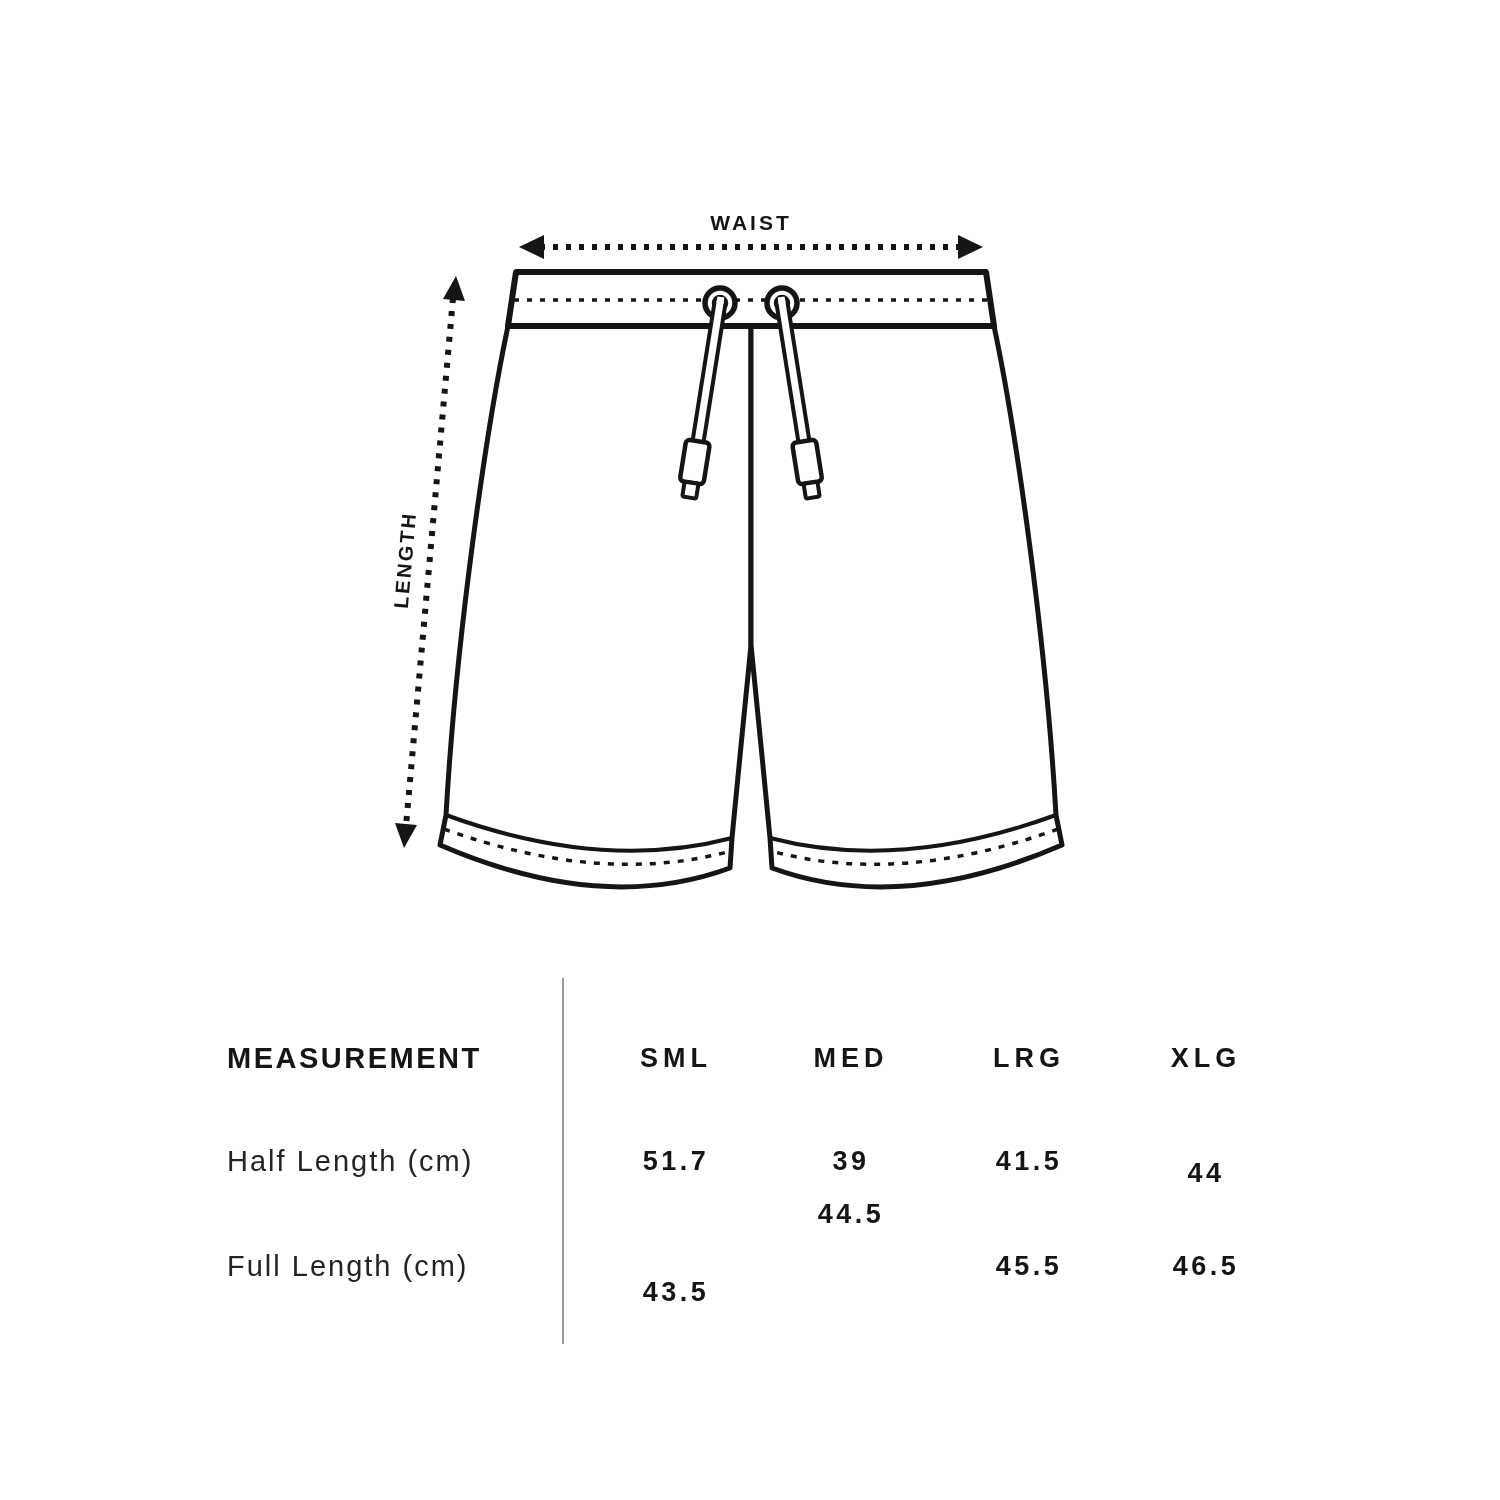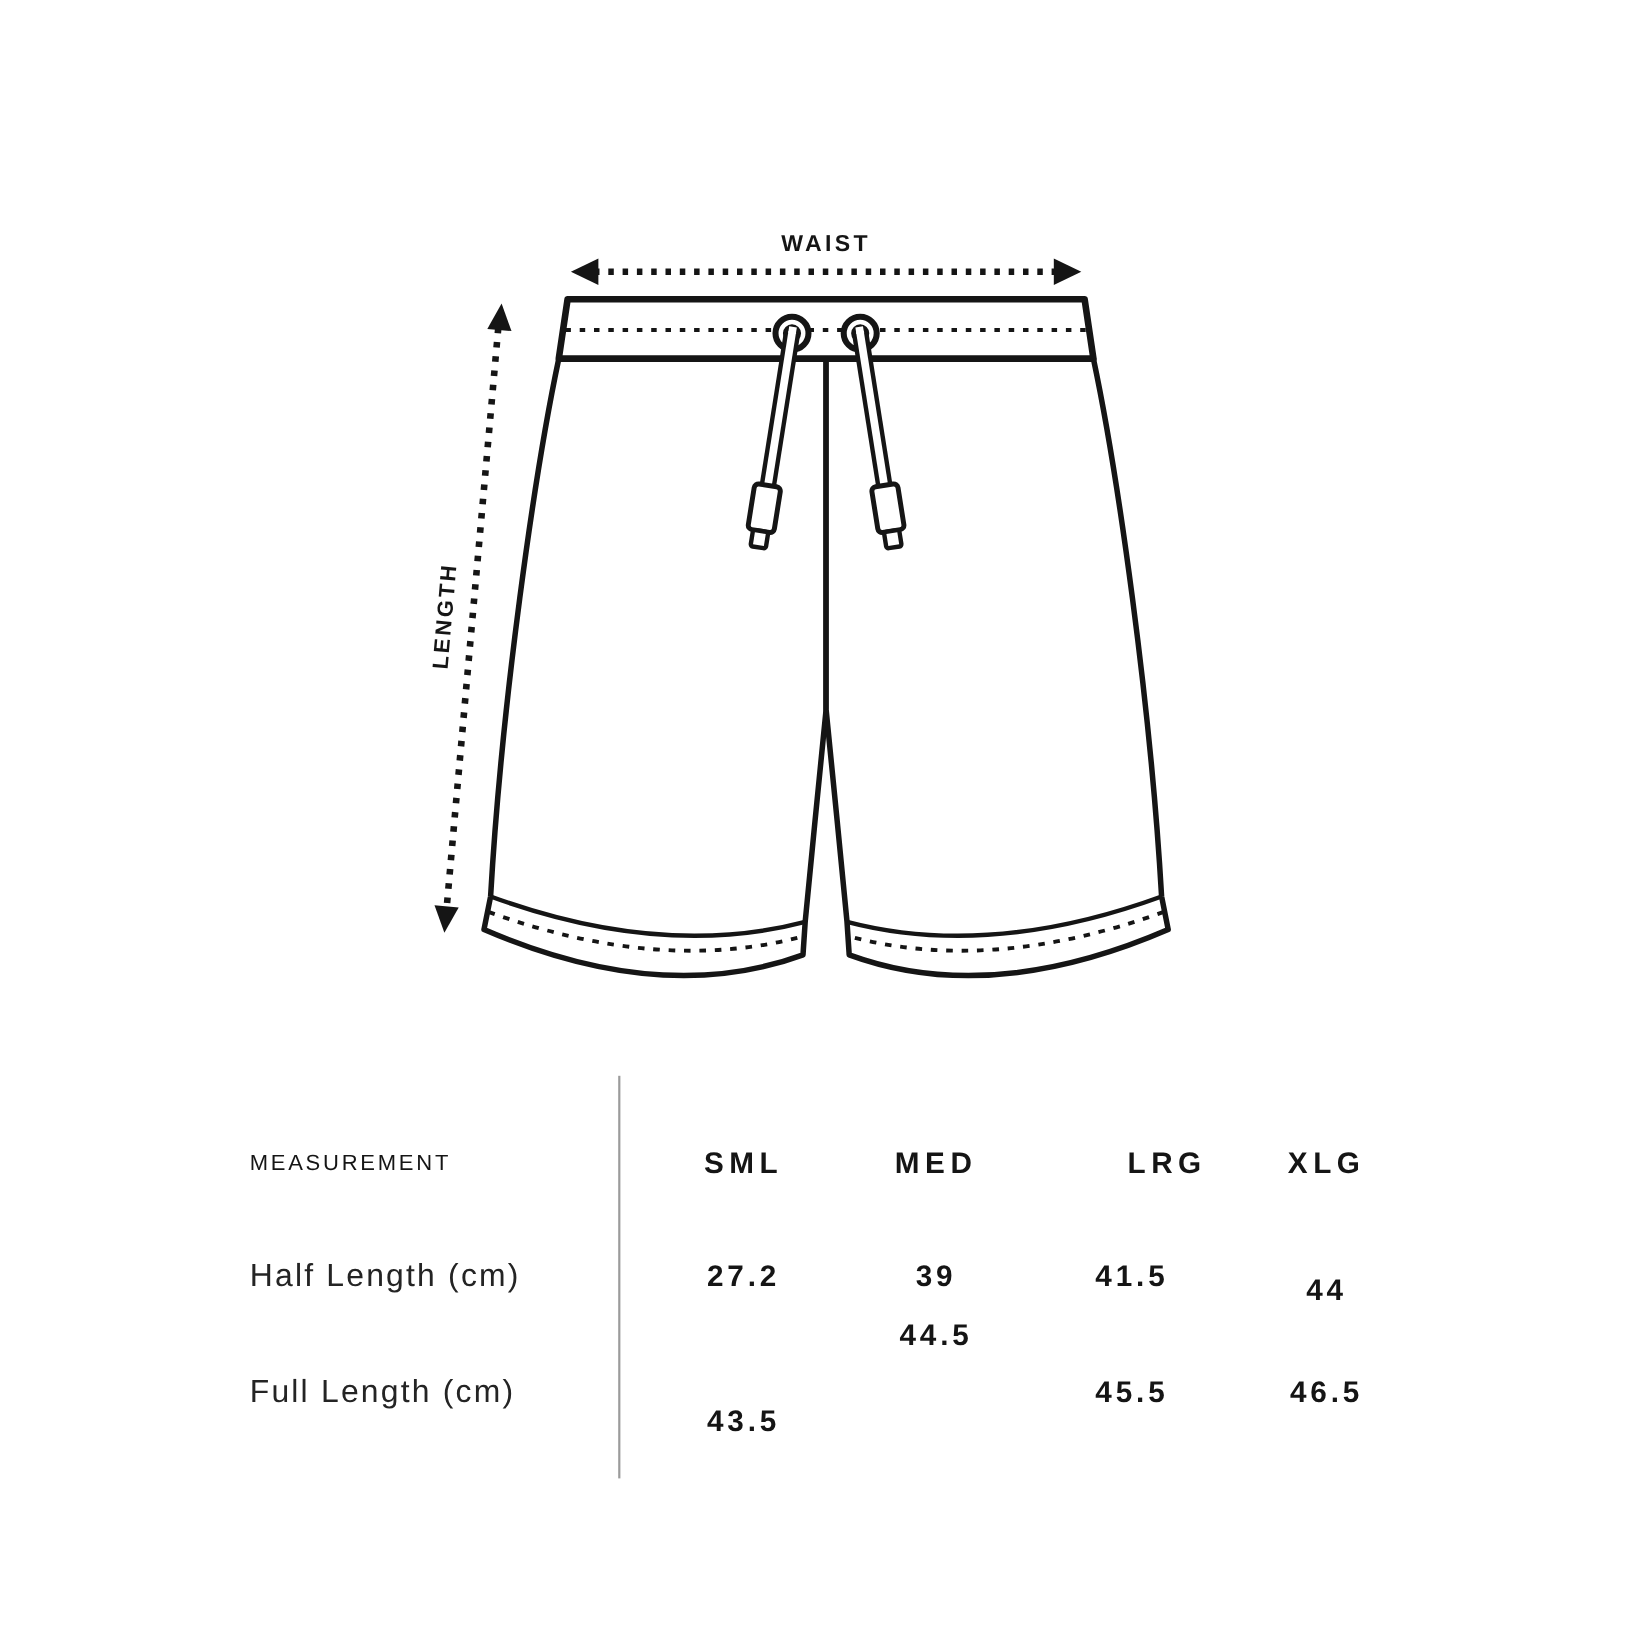--- a/index.html
+++ b/index.html
@@ -33,22 +33,22 @@
 
   
   .cell {
     position: absolute;
     white-space: nowrap;
     color: #151515;
   }
   .cell.centered { transform: translate(-50%, -50%); }
   .cell.lefted   { transform: translateY(-50%); }
   .measurement-header {
-    font-size: 20px;
-    font-weight: normal;
+    font-size: 29px;
+    font-weight: bold;
     letter-spacing: 2.5px;
   }
   .col-header {
     font-size: 27px;
     font-weight: bold;
     letter-spacing: 5px;
   }
   .row-label {
     font-size: 29px;
     font-weight: 400;
@@ -130,25 +130,25 @@
     </g>
   </svg>
 
   <div>
 
     <div class="divider"></div>
 
     <div class="cell lefted measurement-header" style="left:227px; top:1058px;">MEASUREMENT</div>
     <div class="cell centered col-header" style="left:676px;  top:1058px;">SML</div>
     <div class="cell centered col-header" style="left:851px;  top:1058px;">MED</div>
-    <div class="cell centered col-header" style="left:1029px; top:1058px;margin-left:32px;">LRG</div>
+    <div class="cell centered col-header" style="left:1029px; top:1058px;">LRG</div>
     <div class="cell centered col-header" style="left:1206px; top:1058px;">XLG</div>
 
     <div class="cell lefted row-label" style="left:227px; top:1161px;">Half Length (cm)</div>
-    <div class="cell centered value" style="left:676px;  top:1161px;">27.2</div>
+    <div class="cell centered value" style="left:676px;  top:1161px;">51.7</div>
     <div class="cell centered value" style="left:851px;  top:1161px;">39</div>
     <div class="cell centered value" style="left:1029px; top:1161px;">41.5</div>
     <div class="cell centered value" style="left:1206px; top:1161px;margin-top:12px;">44</div>
 
     <div class="cell lefted row-label" style="left:227px; top:1266px;">Full Length (cm)</div>
     <div class="cell centered value" style="left:676px;  top:1266px;margin-top:26px;">43.5</div>
     <div class="cell centered value" style="left:851px;  top:1214px;">44.5</div>
     <div class="cell centered value" style="left:1029px; top:1266px;">45.5</div>
     <div class="cell centered value" style="left:1206px; top:1266px;">46.5</div>
   </div>

